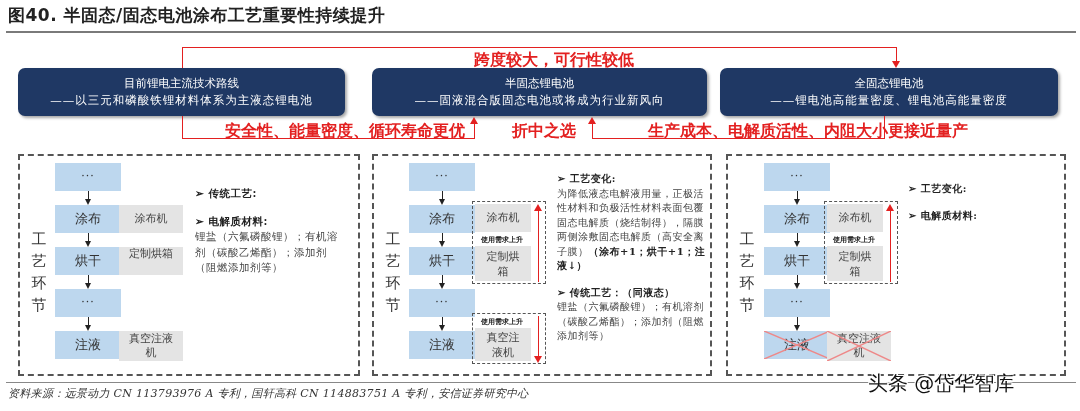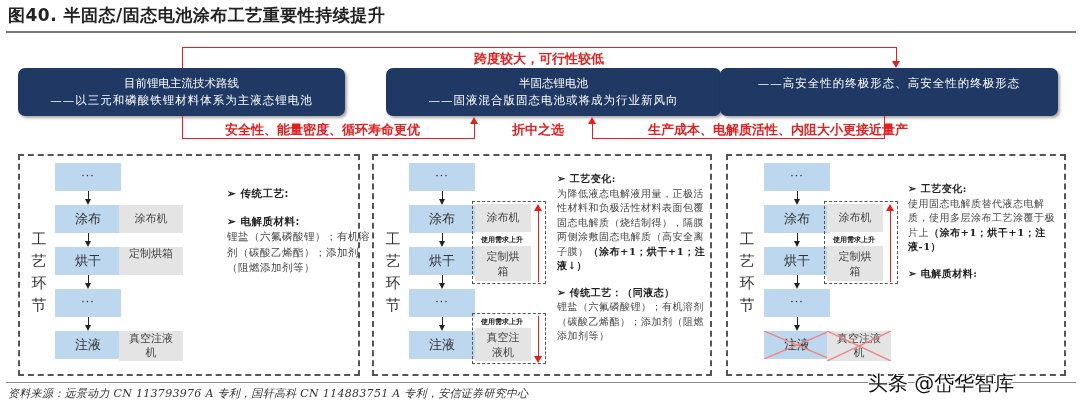--- a/index.html
+++ b/index.html
@@ -6,21 +6,21 @@
   html, body { width: 1080px; height: 411px; background: #ffffff; overflow: hidden; }
   body { position: relative; font-family: "DejaVu Serif", "Liberation Serif", serif; color: #333; }
 
   .title { position: absolute; left: 8px; top: 4px; font-family: "DejaVu Sans", "Liberation Sans", sans-serif; font-weight: bold; font-size: 17px; color: #222; letter-spacing: 0.5px; }
   .title-rule { position: absolute; left: 6px; top: 31px; width: 1070px; height: 2px; background: #7a7a7a; }
 
   .banner { position: absolute; top: 68px; height: 48px; background: #1f3864; border-radius: 7px; box-shadow: 2px 2px 3px rgba(0,0,0,0.35); color: #fff; text-align: center; font-size: 11.5px; line-height: 17px; padding-top: 7px; }
   .banner .l2 { letter-spacing: 1px; }
 
   .redline { position: absolute; background: #e32020; }
-  .redtxt { position: absolute; color: #e32020; font-weight: bold; font-size: 13px; white-space: nowrap; }
+  .redtxt { position: absolute; color: #e32020; font-weight: bold; font-size: 16px; white-space: nowrap; }
   .arrow-up { position: absolute; width: 0; height: 0; border-left: 4px solid transparent; border-right: 4px solid transparent; border-bottom: 7px solid #e32020; }
   .arrow-down { position: absolute; width: 0; height: 0; border-left: 4px solid transparent; border-right: 4px solid transparent; border-top: 7px solid #e32020; }
 
   .panel { position: absolute; top: 154px; height: 222px; border: 2px dashed #555; }
   .vlabel { position: absolute; font-size: 15px; line-height: 22px; width: 18px; text-align: center; color: #333; }
 
   .step { position: absolute; width: 66px; height: 28px; background: #bdd7ee; color: #333; font-size: 13px; text-align: center; line-height: 28px; }
   .step.dots { font-size: 11px; letter-spacing: 1px; }
   .down-line { position: absolute; width: 1px; background: #222; }
   .down-head { position: absolute; width: 0; height: 0; border-left: 3.5px solid transparent; border-right: 3.5px solid transparent; border-top: 6px solid #222; }
@@ -49,26 +49,27 @@
 <div class="redline" style="left:182px; top:47px; width:1px; height:21px;"></div>
 <div class="redline" style="left:182px; top:47px; width:715px; height:1px;"></div>
 <div class="redline" style="left:896px; top:47px; width:1px; height:16px;"></div>
 <div class="arrow-down" style="left:892px; top:61px;"></div>
 <div class="redtxt" style="left:474px; top:50px;">跨度较大，可行性较低</div>
 
 <div class="banner" style="left:18px; width:327px;">
   <div>目前锂电主流技术路线</div>
   <div class="l2">——以三元和磷酸铁锂材料体系为主液态锂电池</div>
 </div>
-<div class="banner" style="left:372px; width:335px;margin-left:14px;">
+<div class="banner" style="left:372px; width:335px;">
   <div>半固态锂电池</div>
   <div class="l2">——固液混合版固态电池或将成为行业新风向</div>
 </div>
 <div class="banner" style="left:720px; width:338px;">
-  <div class="l2">——高安全性的终极形态、高安全性的终极形态</div>
+  <div>全固态锂电池</div>
+  <div class="l2">——锂电池高能量密度、锂电池高能量密度</div>
 </div>
 
 <div class="redline" style="left:182px; top:116px; width:1px; height:22px;"></div>
 <div class="redline" style="left:182px; top:138px; width:292px; height:1px;"></div>
 <div class="redline" style="left:474px; top:122px; width:1px; height:17px;"></div>
 <div class="arrow-up" style="left:470px; top:117px;"></div>
 <div class="redtxt" style="left:225px; top:121px;">安全性、能量密度、循环寿命更优</div>
 
 <div class="redtxt" style="left:512px; top:121px;">折中之选</div>
 
@@ -96,21 +97,21 @@
 <div class="down-head" style="left:85px; top:283px;"></div>
 <div class="step dots" style="left:55px; top:289px;">···</div>
 <div class="down-line" style="left:88px; top:317px; height:9px;"></div>
 <div class="down-head" style="left:85px; top:325px;"></div>
 <div class="step" style="left:55px; top:331px;">注液</div>
 
 <div class="equip" style="left:119px; top:205px; height:28px; line-height:28px;">涂布机</div>
 <div class="equip" style="left:119px; top:247px; height:28px; line-height:14px; padding:0 10px;">定制烘箱</div>
 <div class="equip" style="left:119px; top:331px; height:30px; line-height:14px; padding:1px 10px;">真空注液机</div>
 
-<div class="desc" style="left:195px; top:186px; width:148px;margin-left:32px;">
+<div class="desc" style="left:195px; top:186px; width:148px;">
   <span class="head">➢ 传统工艺:</span>
   <div class="gap"></div>
   <span class="head">➢ 电解质材料:</span>
   <p>锂盐（六氟磷酸锂）；有机溶剂（碳酸乙烯酯）；添加剂（阻燃添加剂等）</p>
 </div>
 
 <div class="panel" style="left:372px; width:340px;"></div>
 <div class="vlabel" style="left:384px; top:228px;">
   <div>工</div>
   <div>艺</div>
@@ -185,20 +186,19 @@
 <div class="arrow-up" style="left:886px; top:204px;"></div>
 
 <div class="equip" style="left:827px; top:331px; height:30px; line-height:14px; padding:1px 10px;">真空注液机</div>
 <svg class="cross" style="left:827px; top:331px;" width="64" height="30">
     <line x1="0" y1="0" x2="64" y2="30" stroke="#e88" stroke-width="1.5"></line>
     <line x1="64" y1="0" x2="0" y2="30" stroke="#e88" stroke-width="1.5"></line>
   </svg>
 
 <div class="desc" style="left:908px; top:182px; width:150px; font-size:10px; line-height:14.5px;">
   <span class="head">➢ 工艺变化:</span>
-  <p><span>使用固态电解质替代液态电解质，使用多层涂布工艺涂覆于极片上</span><span class="bold">（涂布+1；烘干+1；注液-1）</span></p>
   <div class="gap"></div>
   <span class="head">➢ 电解质材料:</span>
 </div>
 
 <div class="src-rule"></div>
 <div class="source">资料来源：远景动力 CN 113793976 A 专利，国轩高科 CN 114883751 A 专利，安信证券研究中心</div>
 <div class="watermark">头条 @岱华智库</div>
 
 </body></html>

